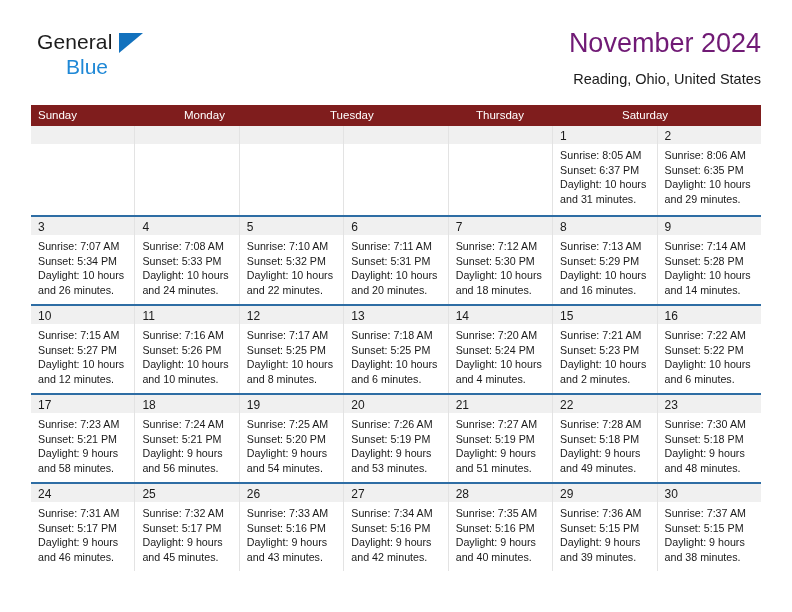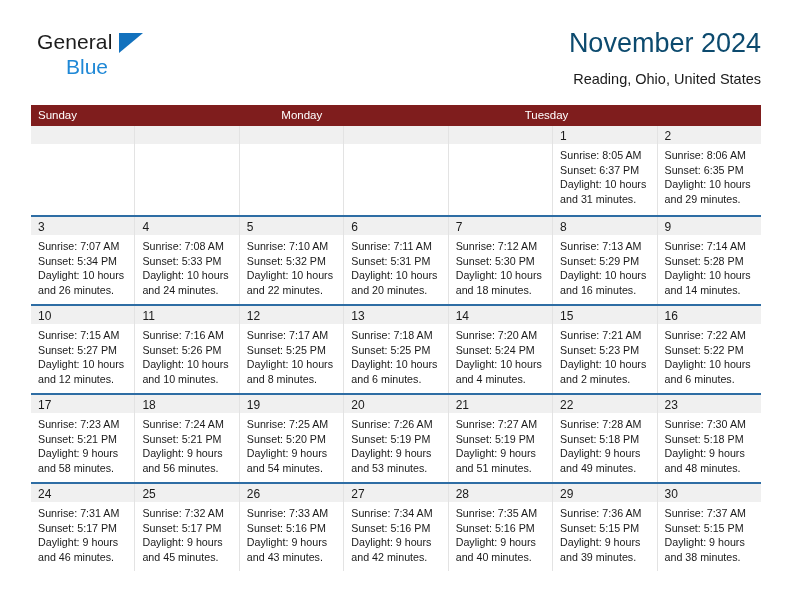--- a/index.html
+++ b/index.html
@@ -65,21 +65,21 @@
   }
   .title-wrap {
     position: absolute;
     right: 0;
     top: 0;
     text-align: right;
   }
   .cal-title {
     font-size: 27px;
     line-height: 34px;
-    color: #0c4a6e;
+    color: #701a75;
     font-weight: 400;
     white-space: nowrap;
   }
   .cal-subtitle {
     margin-top: 10px;
     font-size: 14.5px;
     line-height: 18px;
     color: #1a1a1a;
     font-weight: 400;
     white-space: nowrap;
@@ -166,20 +166,22 @@
       <div class="cal-subtitle">Reading, Ohio, United States</div>
     </div>
 
   </div>
 
   <div class="calendar">
     <div class="weekdays">
         <div class="weekday">Sunday</div>
         <div class="weekday">Monday</div>
         <div class="weekday">Tuesday</div>
+        <div class="weekday">Thursday</div>
+        <div class="weekday">Saturday</div>
       </div>
     <div id="weeks-container">
         <div class="week first">
           <div class="day empty">
             <div class="day-num-strip"><span class="day-num"></span></div>
           </div>
           <div class="day empty">
             <div class="day-num-strip"><span class="day-num"></span></div>
           </div>
           <div class="day empty">

